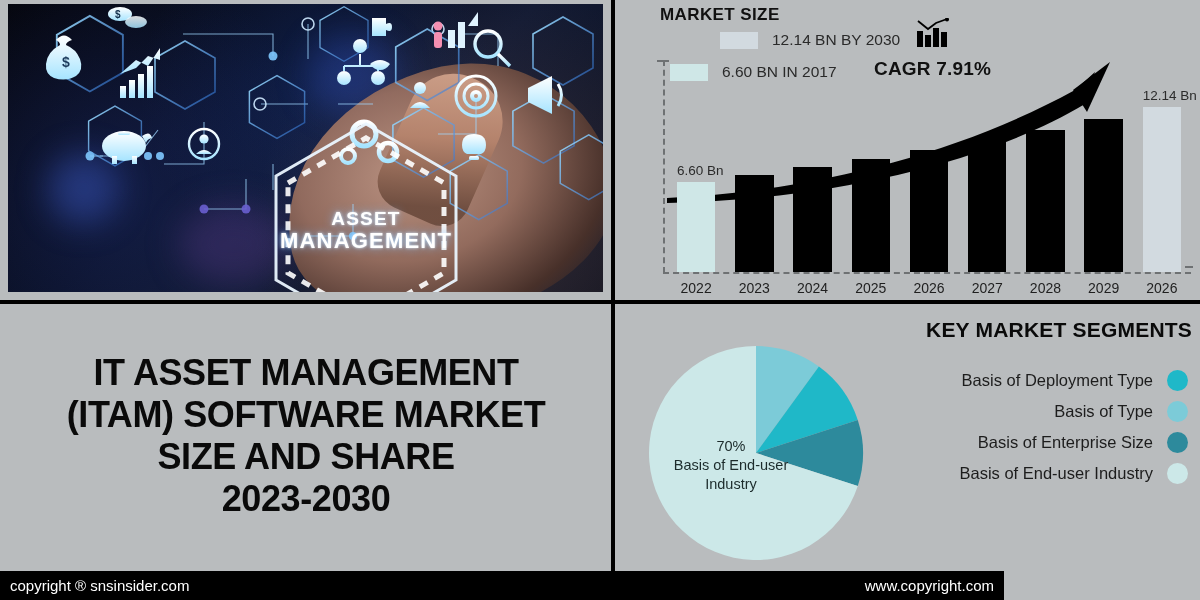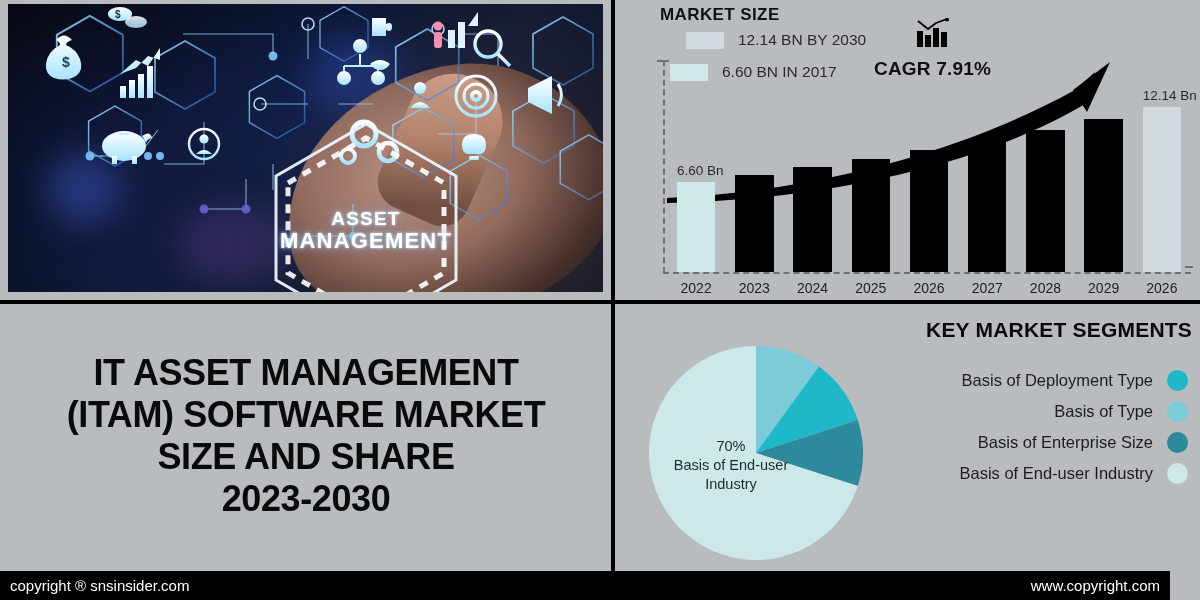--- a/index.html
+++ b/index.html
@@ -71,21 +71,21 @@
 
   
   .ms-title {
     position: absolute; left: 660px; top: 5px;
     font-size: 17px; font-weight: 700; color: #111;
     letter-spacing: .4px;
   }
   .legend-row {
     position: absolute; display: flex; align-items: center; gap: 14px;
   }
-  .legend-row.r1 { left: 674px; top: 31px; padding-left: 12px; }
+  .legend-row.r1 { left: 708px; top: 31px; padding-left: 12px; }
   .legend-row.r2 { left: 670px; top: 63px; }
   .legend-swatch { width: 38px; height: 17px; display: block; }
   .legend-text { font-size: 15.5px; color: #2a2a2a; white-space: nowrap; }
 
   .cagr-wrap {
     position: absolute; left: 874px; top: 18px;
     display: flex; align-items: center; gap: 10px; flex-direction: column;
   }
   .cagr-text { font-size: 19px; font-weight: 700; color: #111; letter-spacing: .2px; }
 
@@ -144,21 +144,21 @@
 
   .pie-wrap { position: absolute; left: 648px; top: 345px; width: 216px; height: 216px; }
   .pie-center-text {
     position: absolute; left: 8px; top: 92px; width: 150px;
     text-align: center; font-size: 14.5px; color: #1c2b2b; line-height: 1.32;
     pointer-events: none;
   }
 
   
   .footer {
-    position: absolute; left: 0; top: 571px; width: 1170px; height: 29px;
+    position: absolute; left: 0; top: 571px; width: 1004px; height: 29px;
     background: #000; color: #fff;
     display: flex; align-items: center; justify-content: space-between;
     padding: 0 10px; font-size: 15px;
   }
 </style>
 </head>
 <body>
 
 <div id="root">
 

